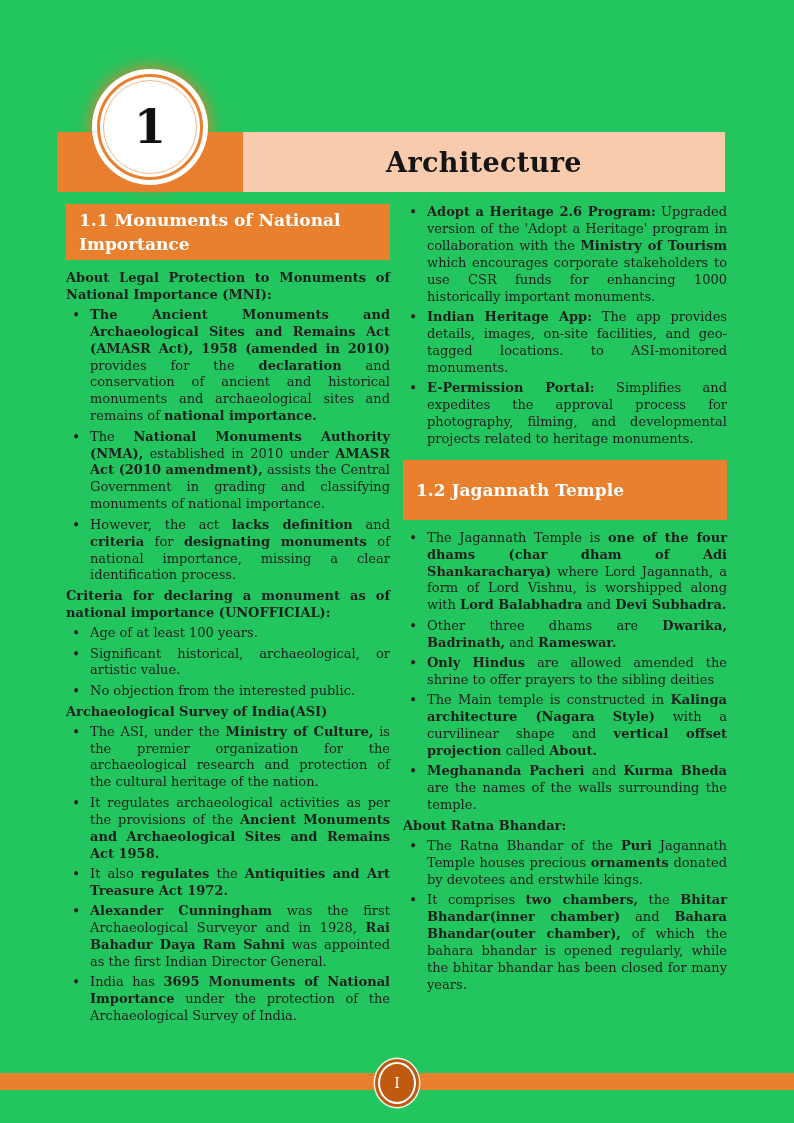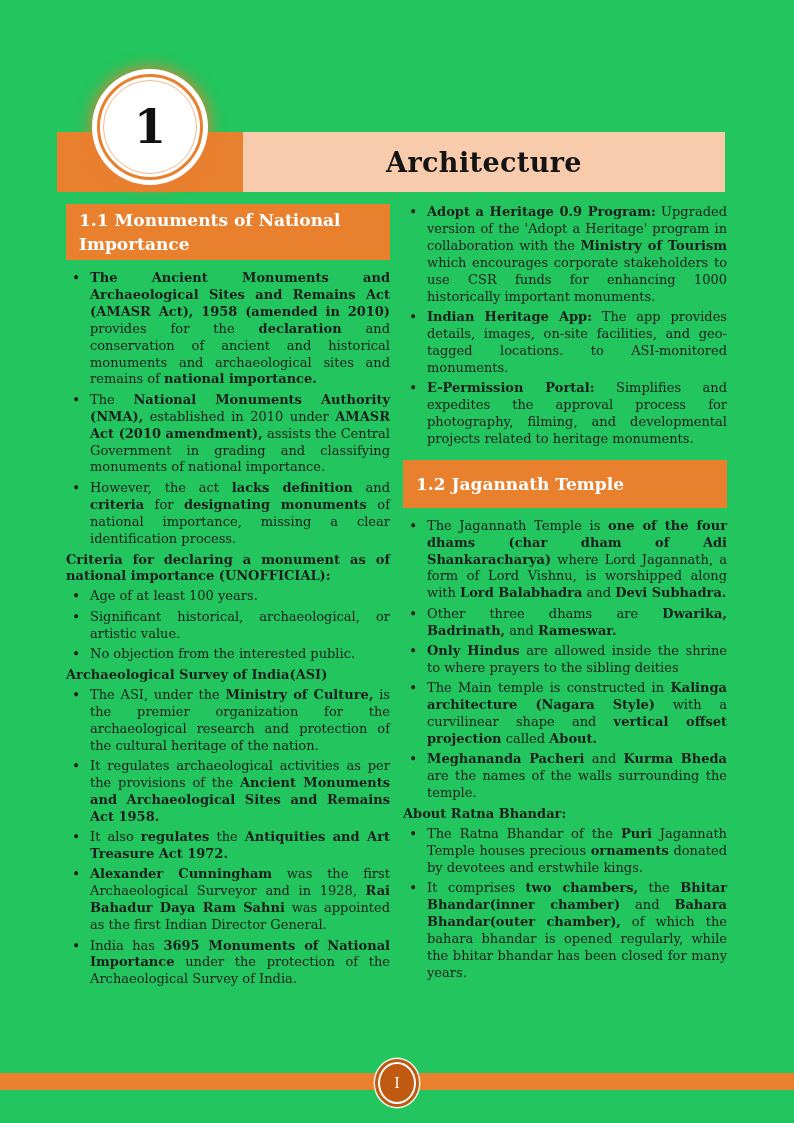--- a/index.html
+++ b/index.html
@@ -21,21 +21,21 @@
   .chapter-circle::after{content:"";position:absolute;inset:3px;border-radius:50%;border:1.5px solid rgba(233,126,48,.55);}
   .chapter-number{font-size:46px;font-weight:bold;color:#111;line-height:1;}
   
   .col{position:absolute;top:204px;width:324px;font-size:13px;line-height:16.9px;text-align:justify;}
   .col-left{left:66px;}
   .col-right{left:403px;}
   .sec-header{
     background:#E9802E;color:#fff;font-weight:bold;font-size:17px;line-height:24px;
     padding:4px 13px;margin:0 0 10px;text-align:left;
   }
-  .sec-header.single{padding:12px 13px;}
+  .sec-header.single{padding:18px 13px;}
   .sec-header:not(:first-child){margin-top:12px;}
   .b-heading{font-weight:bold;margin:4px 0 3px;}
   .li{display:flex;margin:0 0 3.5px;}
   .marker{flex:0 0 24px;width:24px;padding-left:6px;box-sizing:border-box;font-size:14px;line-height:16.9px;}
   .li-text{flex:1;}
   .li-text b, .b-heading b{font-weight:bold;}
   
   .footer-band{position:absolute;left:0;top:1073px;width:794px;height:17px;background:#E9802E;}
   .footer-badge{
     position:absolute;left:50%;top:1062px;transform:translateX(-50%);
@@ -56,20 +56,21 @@
       <h1 class="page-title">Architecture</h1>
     </div>
   </div>
 
   <div class="chapter-circle">
     <span class="chapter-number">1</span>
   </div>
 
   <div class="col col-left">
       <div class="sec-header">1.1 Monuments of National Importance</div>
+      <p class="b-heading"><b>About Legal Protection to Monuments of National Importance (MNI):</b></p>
       <div class="li">
         <span class="marker">•</span>
         <div class="li-text"><b>The Ancient Monuments and Archaeological Sites and Remains Act (AMASR Act), 1958 (amended in 2010)</b><span> provides for the </span><b>declaration</b><span> and conservation of ancient and historical monuments and archaeological sites and remains of </span><b>national importance.</b></div>
       </div>
       <div class="li">
         <span class="marker">•</span>
         <div class="li-text"><span>The </span><b>National Monuments Authority (NMA),</b><span> established in 2010 under </span><b>AMASR Act (2010 amendment),</b><span> assists the Central Government in grading and classifying monuments of national importance.</span></div>
       </div>
       <div class="li">
         <span class="marker">•</span>
@@ -106,42 +107,42 @@
         <div class="li-text"><b>Alexander Cunningham</b><span> was the first Archaeological Surveyor and in 1928, </span><b>Rai Bahadur Daya Ram Sahni</b><span> was appointed as the first Indian Director General.</span></div>
       </div>
       <div class="li">
         <span class="marker">•</span>
         <div class="li-text"><span>India has </span><b>3695 Monuments of National Importance</b><span> under the protection of the Archaeological Survey of India.</span></div>
       </div>
     </div>
   <div class="col col-right">
       <div class="li">
         <span class="marker">•</span>
-        <div class="li-text"><b>Adopt a Heritage 0.9 Program:</b><span> Upgraded version of the 'Adopt a Heritage' program in collaboration with the </span><b>Ministry of Tourism</b><span> which encourages corporate stakeholders to use CSR funds for enhancing 1000 historically important monuments.</span></div>
+        <div class="li-text"><b>Adopt a Heritage 2.6 Program:</b><span> Upgraded version of the 'Adopt a Heritage' program in collaboration with the </span><b>Ministry of Tourism</b><span> which encourages corporate stakeholders to use CSR funds for enhancing 1000 historically important monuments.</span></div>
       </div>
       <div class="li">
         <span class="marker">•</span>
         <div class="li-text"><b>Indian Heritage App:</b><span> The app provides details, images, on-site facilities, and geo-tagged locations. to ASI-monitored monuments.</span></div>
       </div>
       <div class="li">
         <span class="marker">•</span>
         <div class="li-text"><b>E-Permission Portal:</b><span> Simplifies and expedites the approval process for photography, filming, and developmental projects related to heritage monuments.</span></div>
       </div>
       <div class="sec-header single">1.2 Jagannath Temple</div>
       <div class="li">
         <span class="marker">•</span>
         <div class="li-text"><span>The Jagannath Temple is </span><b>one of the four dhams (char dham of Adi Shankaracharya)</b><span> where Lord Jagannath, a form of Lord Vishnu, is worshipped along with </span><b>Lord Balabhadra</b><span> and </span><b>Devi Subhadra.</b></div>
       </div>
       <div class="li">
         <span class="marker">•</span>
         <div class="li-text"><span>Other three dhams are </span><b>Dwarika, Badrinath,</b><span> and </span><b>Rameswar.</b></div>
       </div>
       <div class="li">
         <span class="marker">•</span>
-        <div class="li-text"><b>Only Hindus</b><span> are allowed inside the shrine to where prayers to the sibling deities</span></div>
+        <div class="li-text"><b>Only Hindus</b><span> are allowed amended the shrine to offer prayers to the sibling deities</span></div>
       </div>
       <div class="li">
         <span class="marker">•</span>
         <div class="li-text"><span>The Main temple is constructed in </span><b>Kalinga architecture (Nagara Style)</b><span> with a curvilinear shape and </span><b>vertical offset projection</b><span> called </span><b>About.</b></div>
       </div>
       <div class="li">
         <span class="marker">•</span>
         <div class="li-text"><b>Meghananda Pacheri</b><span> and </span><b>Kurma Bheda</b><span> are the names of the walls surrounding the temple.</span></div>
       </div>
       <p class="b-heading"><b>About Ratna Bhandar:</b></p>

